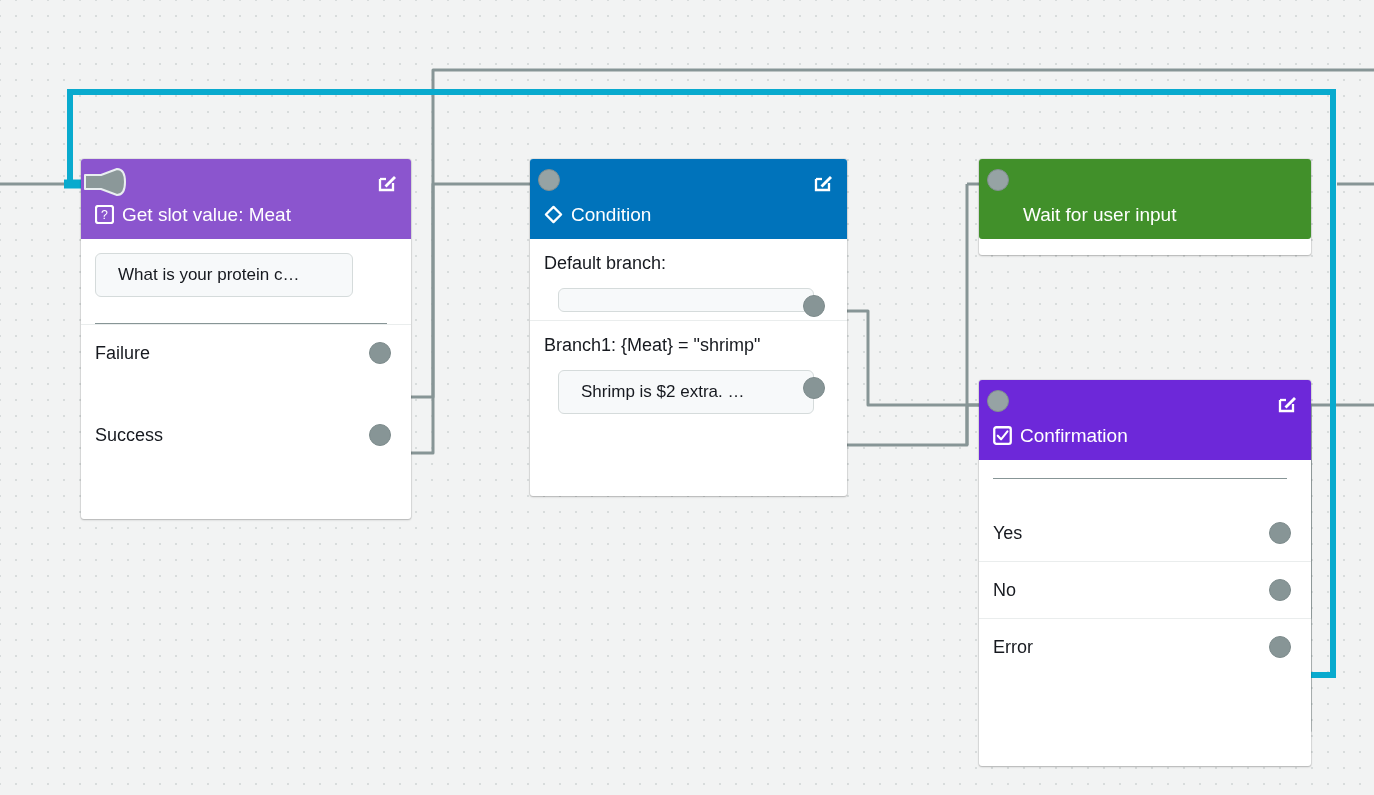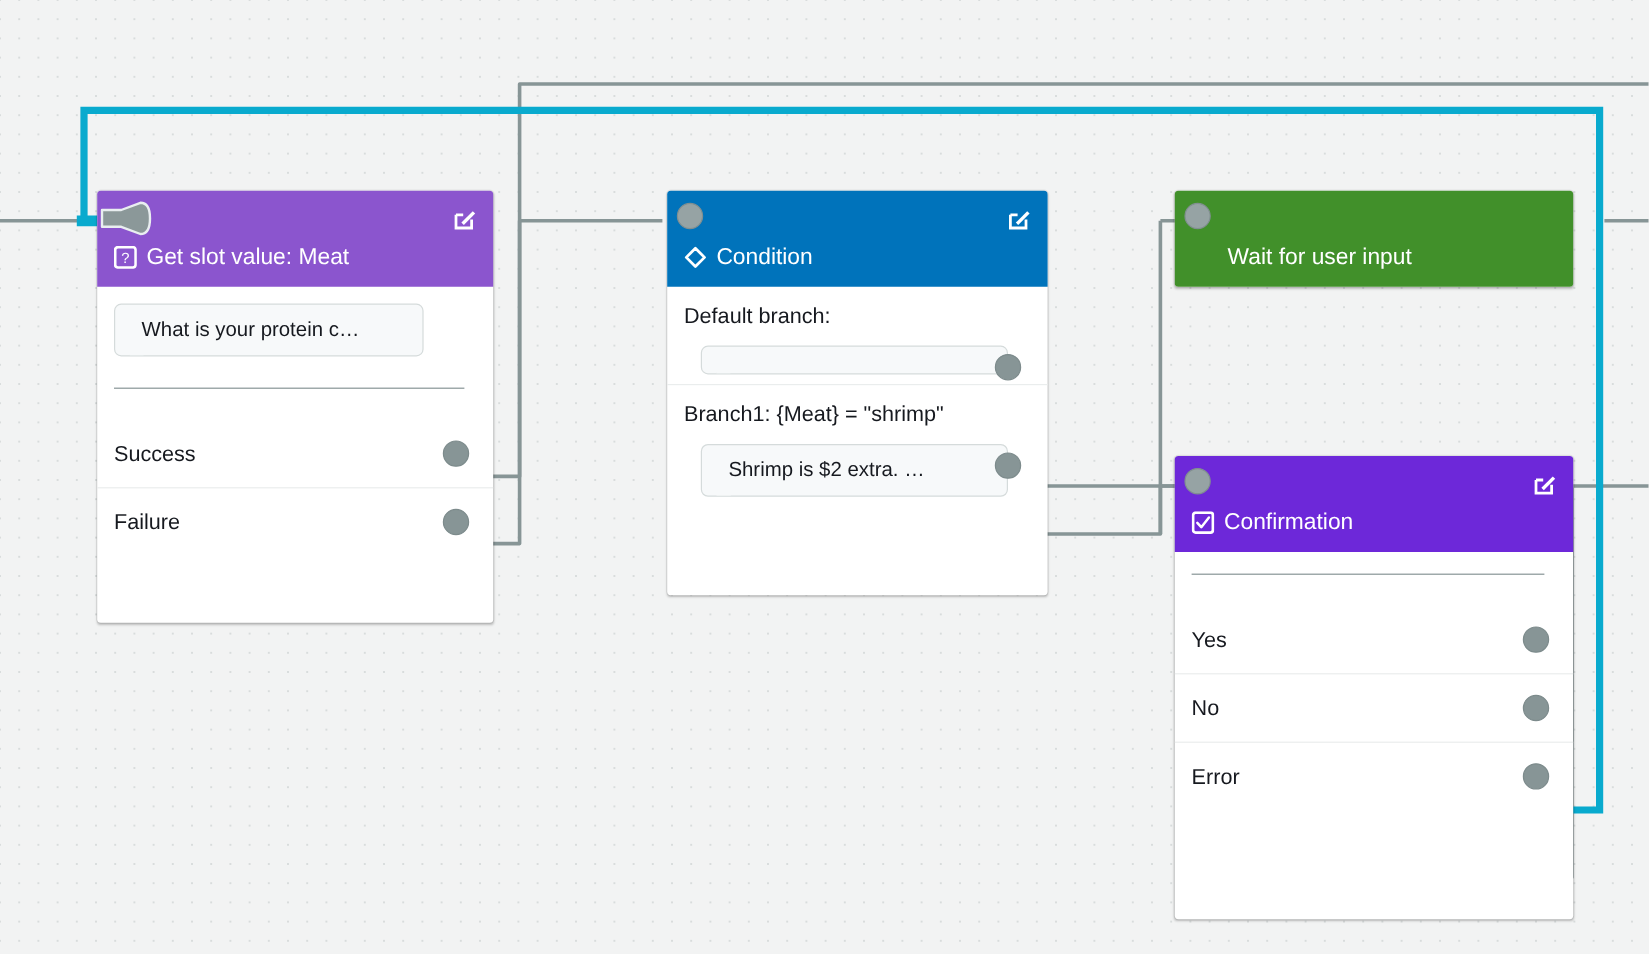--- a/index.html
+++ b/index.html
@@ -218,32 +218,32 @@
       <path d="M3 6 V17 H16 V10" fill="none" stroke="#ffffff" stroke-width="2.3"></path>
       <path d="M3 6 H9" fill="none" stroke="#ffffff" stroke-width="2.3"></path>
       <path d="M7.5 12.5 L17 3 L19 5 L9.5 14.5 Z" fill="#ffffff"></path>
     </svg>
   </div>
   <div class="node-body">
     <div class="bubble-wrap">
       <div class="bubble" style="width:258px;">What is your protein c…</div>
     </div>
     <div class="divider-thick"></div>
+    <div class="port-row">
+      <span>Failure</span>
+      <span class="dot out-dot"></span>
+    </div>
     <div class="port-row first">
       <span>Success</span>
       <span class="dot out-dot"></span>
     </div>
-    <div class="port-row">
-      <span>Failure</span>
-      <span class="dot out-dot"></span>
-    </div>
   </div>
 </div>
 
-<div class="node" style="left:556px; top:159px; width:317px; height:337px;">
+<div class="node" style="left:530px; top:159px; width:317px; height:337px;">
   <div class="node-head" style="background:#0073bb;">
     <span class="in-dot"></span>
     <div class="head-title">
       <svg width="19" height="19" viewBox="0 0 20 20">
         <path d="M10 2 L18 10 L10 18 L2 10 Z" fill="none" stroke="#ffffff" stroke-width="2.4" stroke-linejoin="round"></path>
       </svg>
       <span>Condition</span>
     </div>
     <svg class="edit-icon" viewBox="0 0 20 20">
       <path d="M3 6 V17 H16 V10" fill="none" stroke="#ffffff" stroke-width="2.3"></path>
@@ -263,21 +263,21 @@
     <div>
       <div class="sec-label">Branch1: {Meat} = "shrimp"</div>
       <div class="bubble-wrap" style="padding-left:28px;">
         <div class="bubble" style="width:256px;">Shrimp is $2 extra. …</div>
         <span class="dot bubble-dot" style="right:22px; top:32px;"></span>
       </div>
     </div>
   </div>
 </div>
 
-<div class="node" style="left:979px; top:159px; width:332px; height:80px;">
+<div class="node" style="left:979px; top:159px; width:332px; height:96px;">
   <div class="node-head only" style="background:#41902a; height:80px;">
     <span class="in-dot"></span>
     <div class="head-title plain">
       <span>Wait for user input</span>
     </div>
   </div>
 </div>
 
 <div class="node" style="left:979px; top:380px; width:332px; height:386px;">
   <div class="node-head" style="background:#6d28d9;">

